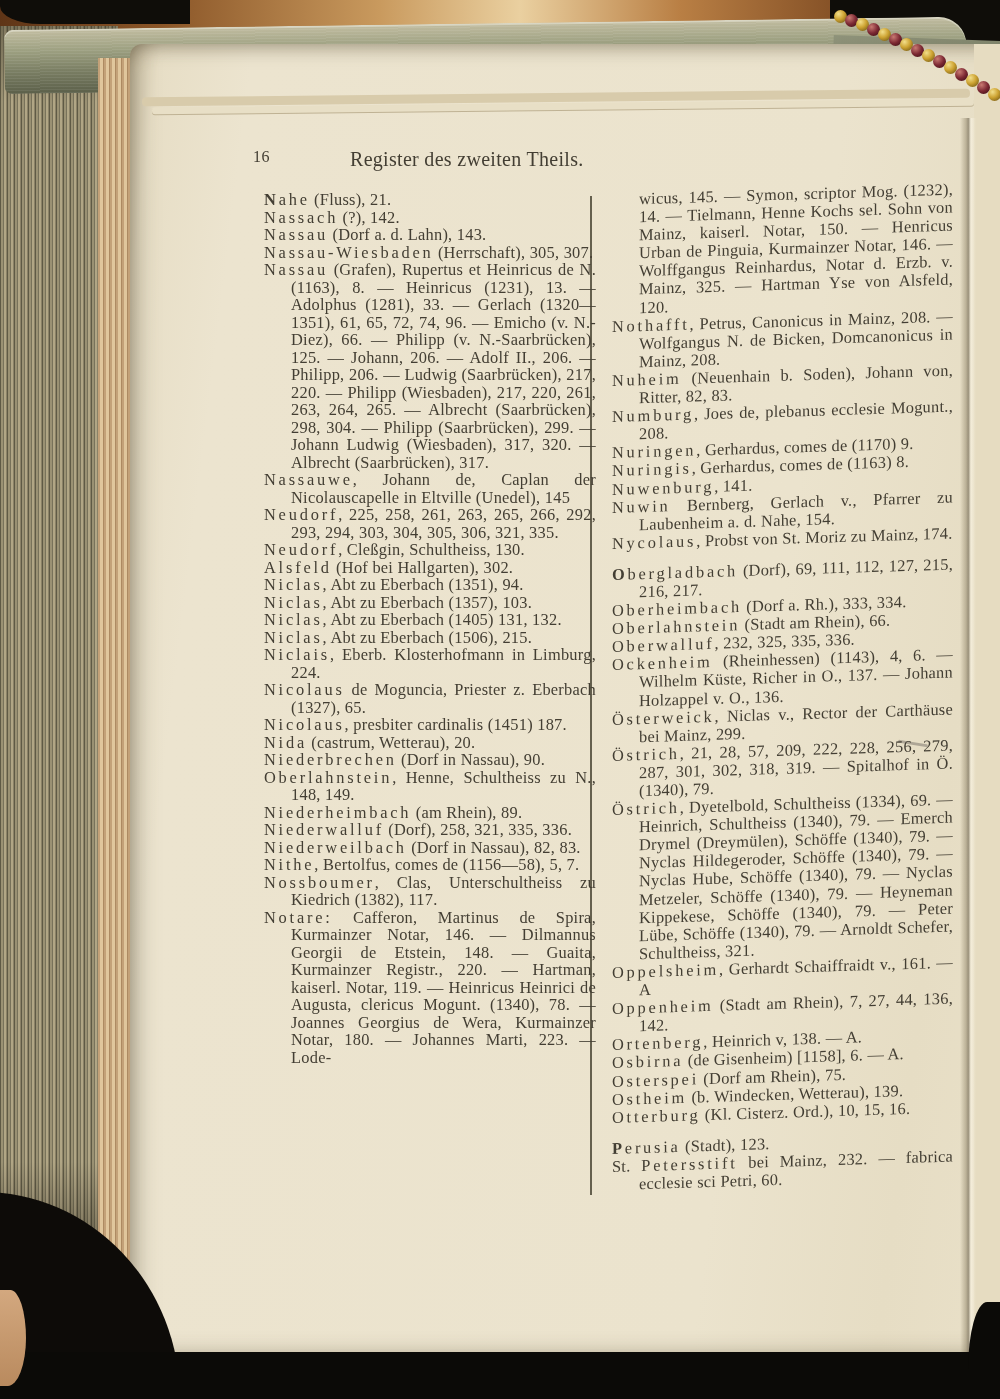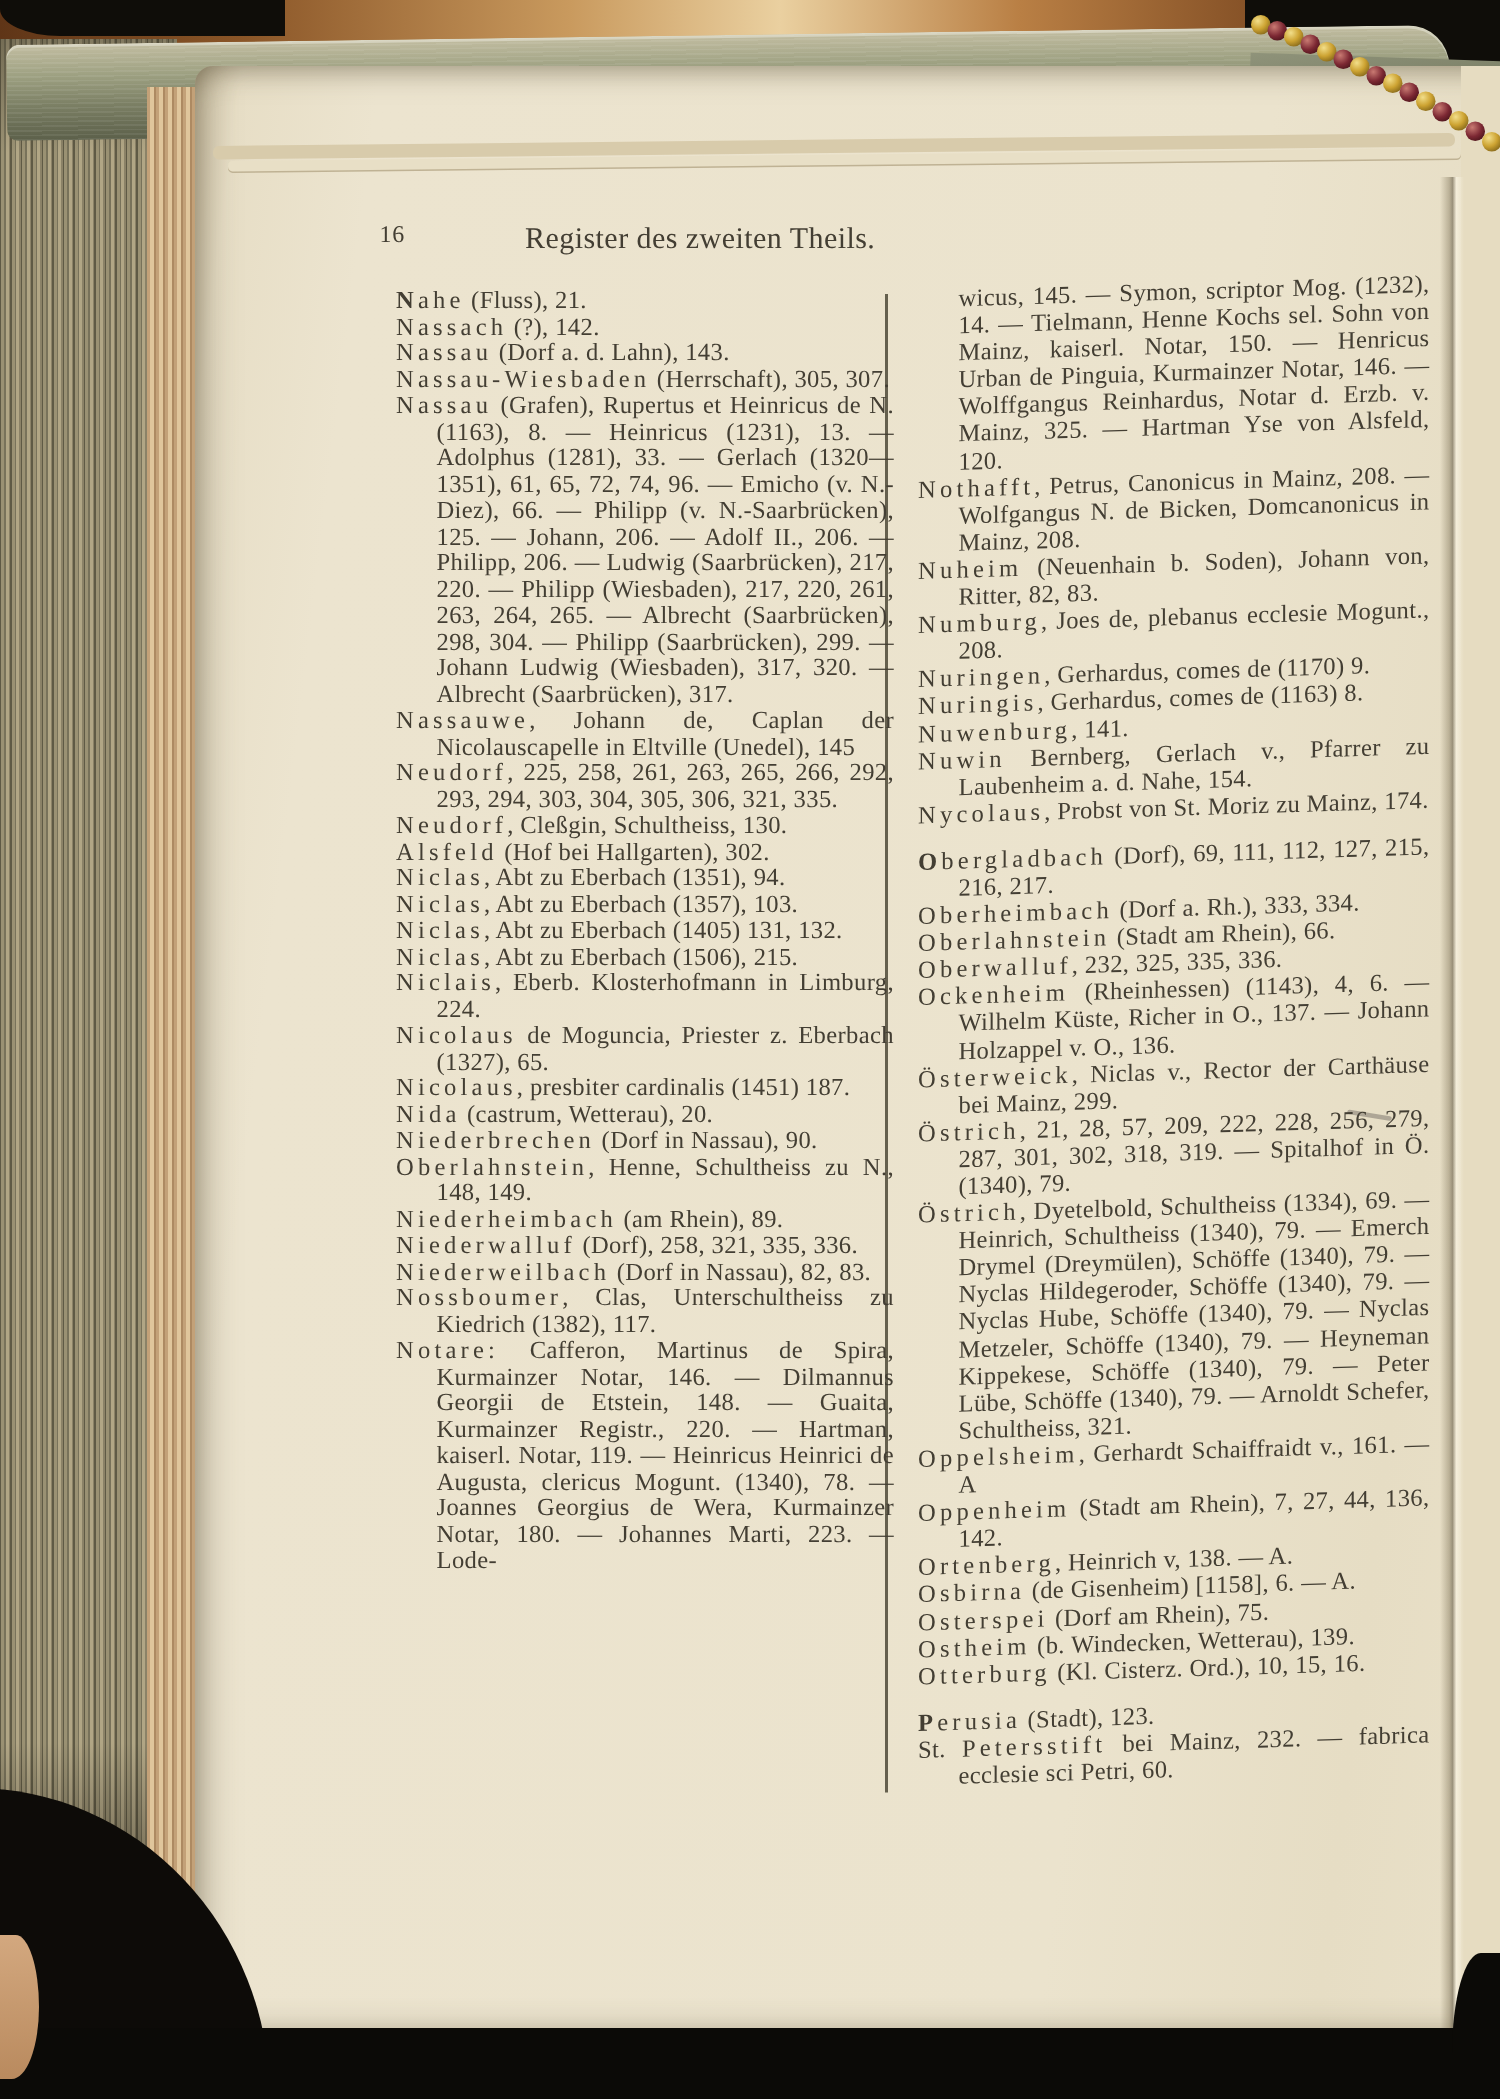--- a/index.html
+++ b/index.html
@@ -139,20 +139,21 @@
       <div class="entry"><span class="hw">Niclas</span>, Abt zu Eberbach (1506), 215.</div>
       <div class="entry"><span class="hw">Niclais</span>, Eberb. Klosterhofmann in Limburg, 224.</div>
       <div class="entry"><span class="hw">Nicolaus</span> de Moguncia, Priester z. Eberbach (1327), 65.</div>
       <div class="entry"><span class="hw">Nicolaus</span>, presbiter cardinalis (1451) 187.</div>
       <div class="entry"><span class="hw">Nida</span> (castrum, Wetterau), 20.</div>
       <div class="entry"><span class="hw">Niederbrechen</span> (Dorf in Nassau), 90.</div>
       <div class="entry"><span class="hw">Oberlahnstein</span>, Henne, Schultheiss zu N., 148, 149.</div>
       <div class="entry"><span class="hw">Niederheimbach</span> (am Rhein), 89.</div>
       <div class="entry"><span class="hw">Niederwalluf</span> (Dorf), 258, 321, 335, 336.</div>
       <div class="entry"><span class="hw">Niederweilbach</span> (Dorf in Nassau), 82, 83.</div>
+      <div class="entry"><span class="hw">Nithe</span>, Bertolfus, comes de (1156—58), 5, 7.</div>
       <div class="entry"><span class="hw">Nossboumer</span>, Clas, Unterschultheiss zu Kiedrich (1382), 117.</div>
       <div class="entry"><span class="hw">Notare:</span> Cafferon, Martinus de Spira, Kurmainzer Notar, 146. — Dilmannus Georgii de Etstein, 148. — Guaita, Kurmainzer Registr., 220. — Hartman, kaiserl. Notar, 119. — Heinricus Heinrici de Augusta, clericus Mogunt. (1340), 78. — Joannes Georgius de Wera, Kurmainzer Notar, 180. — Johannes Marti, 223. — Lode-</div>
     </div>
   <div class="abs col colR" id="colR">
       <div class="entry cont">wicus, 145. — Symon, scriptor Mog. (1232), 14. — Tielmann, Henne Kochs sel. Sohn von Mainz, kaiserl. Notar, 150. — Henricus Urban de Pinguia, Kurmainzer Notar, 146. — Wolffgangus Reinhardus, Notar d. Erzb. v. Mainz, 325. — Hartman Yse von Alsfeld, 120.</div>
       <div class="entry"><span class="hw">Nothafft</span>, Petrus, Canonicus in Mainz, 208. — Wolfgangus N. de Bicken, Domcanonicus in Mainz, 208.</div>
       <div class="entry"><span class="hw">Nuheim</span> (Neuenhain b. Soden), Johann von, Ritter, 82, 83.</div>
       <div class="entry"><span class="hw">Numburg</span>, Joes de, plebanus ecclesie Mogunt., 208.</div>
       <div class="entry"><span class="hw">Nuringen</span>, Gerhardus, comes de (1170) 9.</div>
       <div class="entry"><span class="hw">Nuringis</span>, Gerhardus, comes de (1163) 8.</div>

